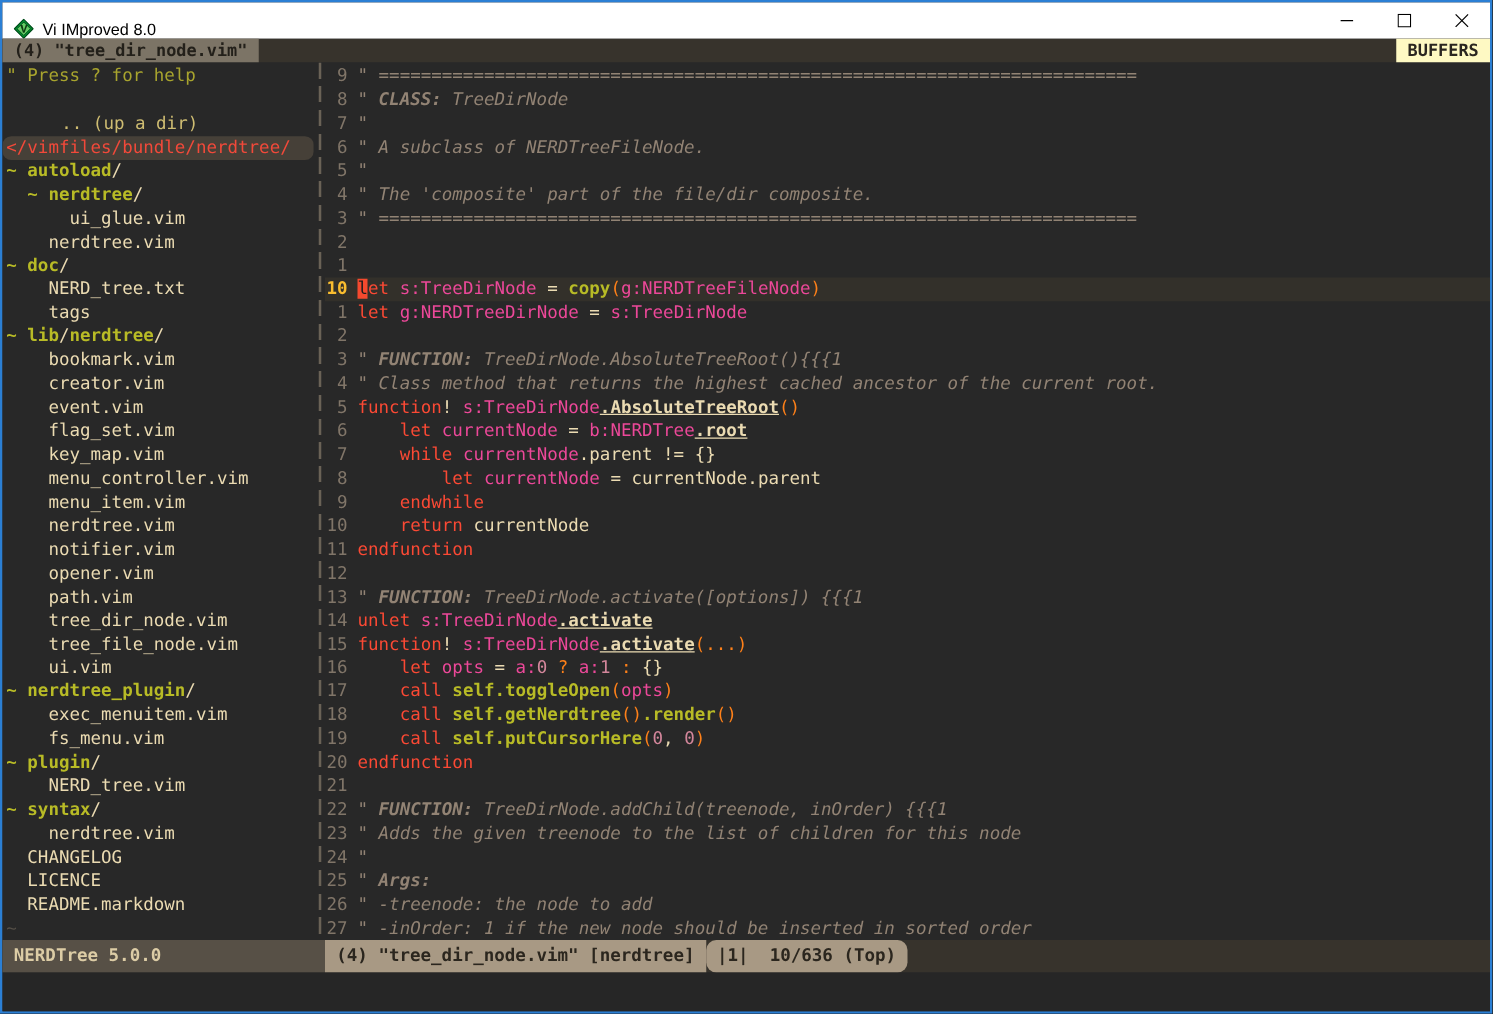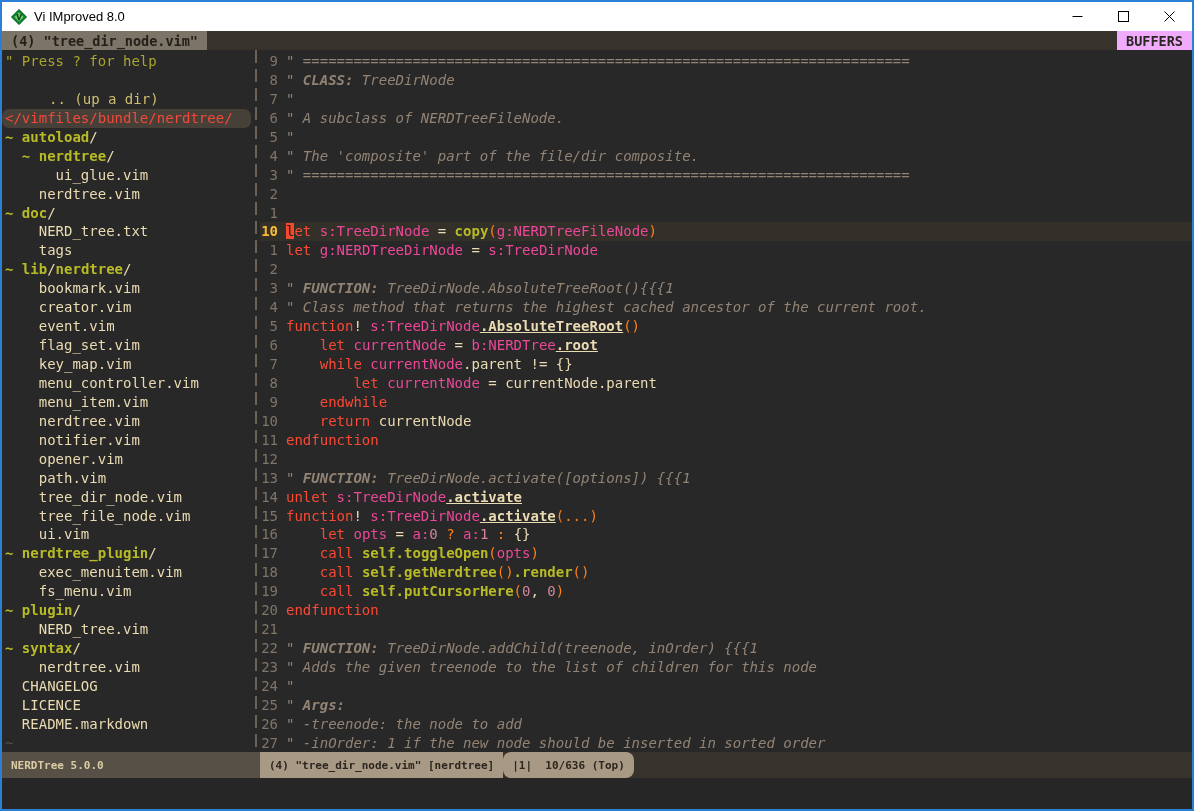--- a/index.html
+++ b/index.html
@@ -8,33 +8,33 @@
 
   .window {
     width:1194px; height:811px;
     border:2px solid #2b7fd4;
     display:flex; flex-direction:column;
     background:#282828;
     font-family:"DejaVu Sans Mono", monospace;
   }
 
   
-  .titlebar { flex:0 0 29px; background:#ffffff; display:flex; align-items:center; }
+  .titlebar { flex:0 0 29px; background:#ffffff; display:flex; align-items:flex-end; }
   .app-icon { margin:0 7px 0 9px; display:flex; }
   .title { font:13px "Liberation Sans", sans-serif; color:#000; }
   .win-controls { margin-left:auto; display:flex; height:100%; }
   .wbtn { width:46px; height:100%; display:flex; align-items:center; justify-content:center; }
   .wbtn svg { display:block; }
 
   
   .tabline { flex:0 0 19px; background:#37332c; display:flex; align-items:stretch;
              font-size:13.5px; font-weight:bold; }
   .tab { background:#7c7466; color:#23201a; padding:0 9px; display:flex; align-items:center; white-space:pre; }
   .tabfill { flex:1; }
-  .buffers { background:#f0abfc; color:#2a2620; padding:0 9px; display:flex; align-items:center; }
+  .buffers { background:#fef9c3; color:#2a2620; padding:0 9px; display:flex; align-items:center; }
 
   
   .main { flex:1; display:flex; overflow:hidden; background:#282828; }
 
   .sidebar { flex:0 0 249px; overflow:hidden; padding-top:2px;
              font-size:14px; line-height:18.95px; white-space:pre; }
   .trow { height:18.95px; padding-left:3px; }
   .trow.hl { background:#464038;border-radius:7px; }
 
   .vsep { flex:0 0 9px;
@@ -65,21 +65,21 @@
   .s-th { color:#a8a42e; }
   .s-tu { color:#cfbd72; font-weight:normal;margin-left:44px; }
   .s-tr { color:#f2493a; }
   .s-td { color:#b8bb26; font-weight:bold; }
   .s-ts { color:#ebdbb2; }
   .s-tf { color:#ebdbb2; }
   .s-tn { color:#554f47; }
 
   
   .statusbar { flex:0 0 26px; display:flex; align-items:stretch;
-               font-size:11px; font-weight:bold; white-space:pre; background:#37332c; }
+               font-size:14px; font-weight:bold; white-space:pre; background:#37332c; }
   .sseg { display:flex; align-items:center; padding:0 9px; }
   .ss-left { flex:0 0 258px; background:#575046; color:#dcccA5; color:#dccca5; }
   .ss-file { background:#a89984; color:#2b261e; }
   .ss-dark { flex:1; background:#37332c; color:#d5c4a1; justify-content:flex-end; padding-right:12px; }
   .ss-pos  { background:#a89984; color:#2b261e;border-radius:8px; }
 
   
   .cmdline { flex:0 0 31px; background:#262626; }
 </style>
 </head>

